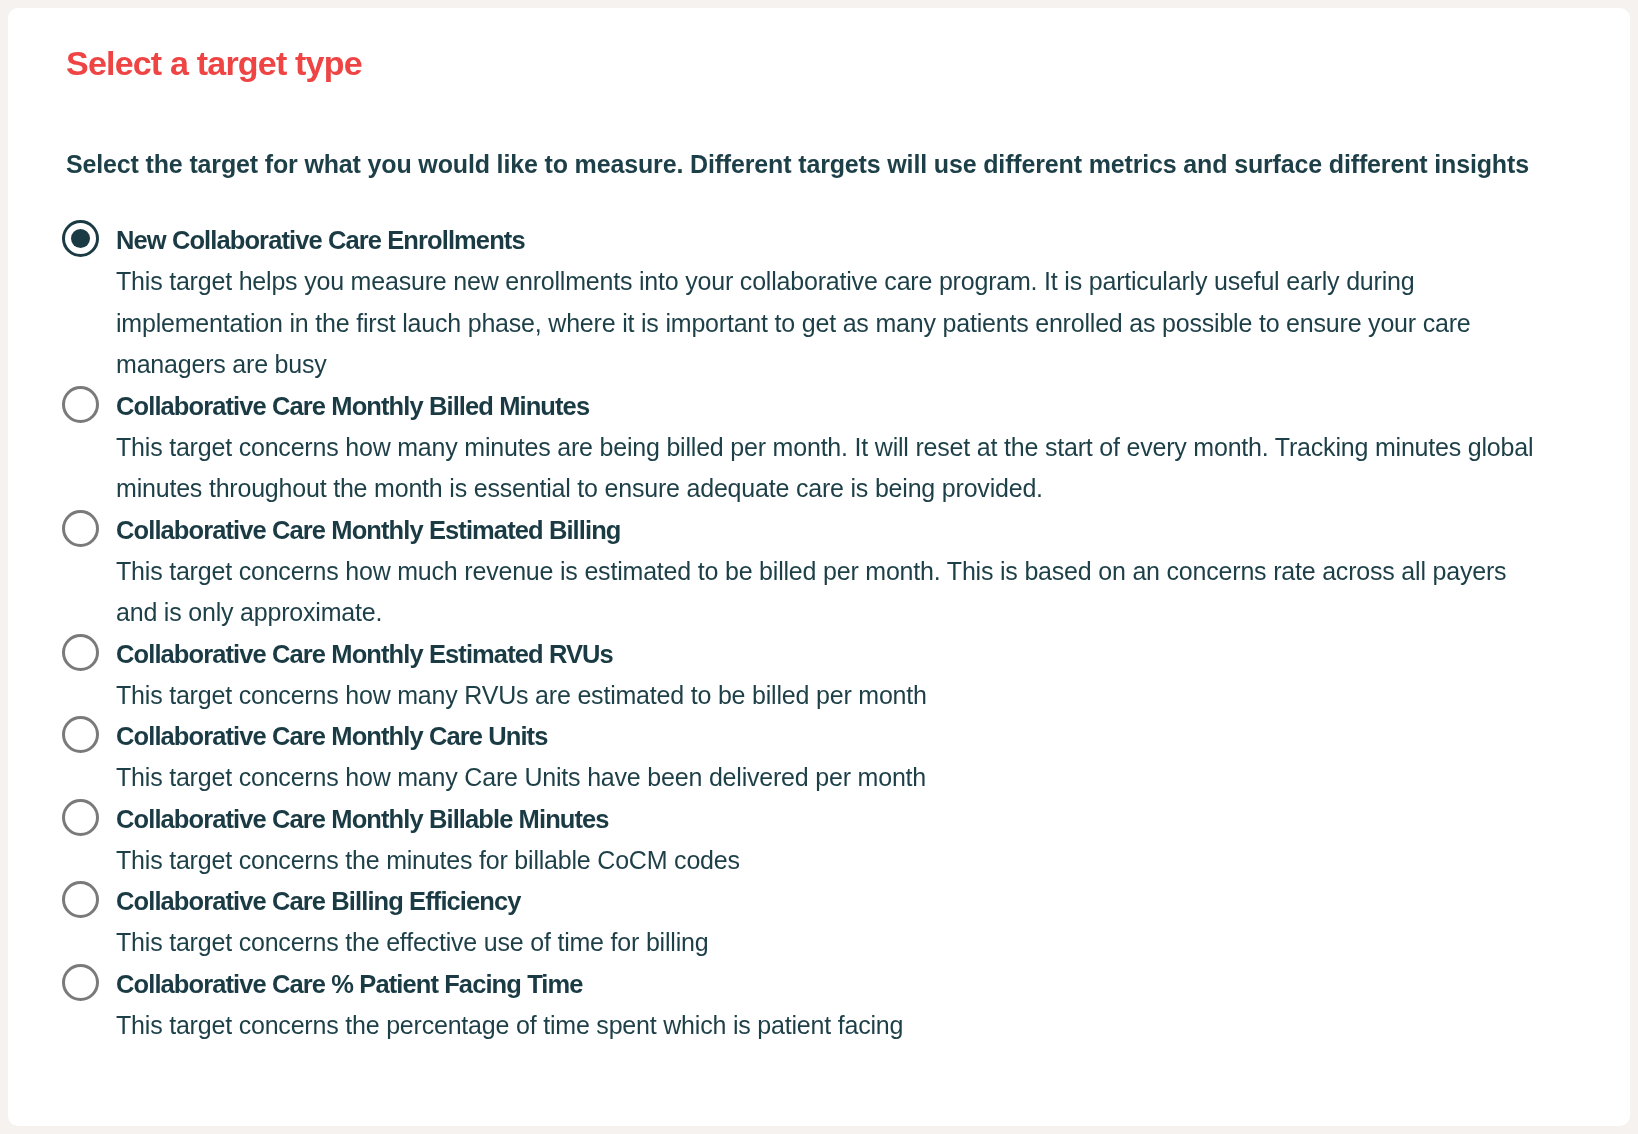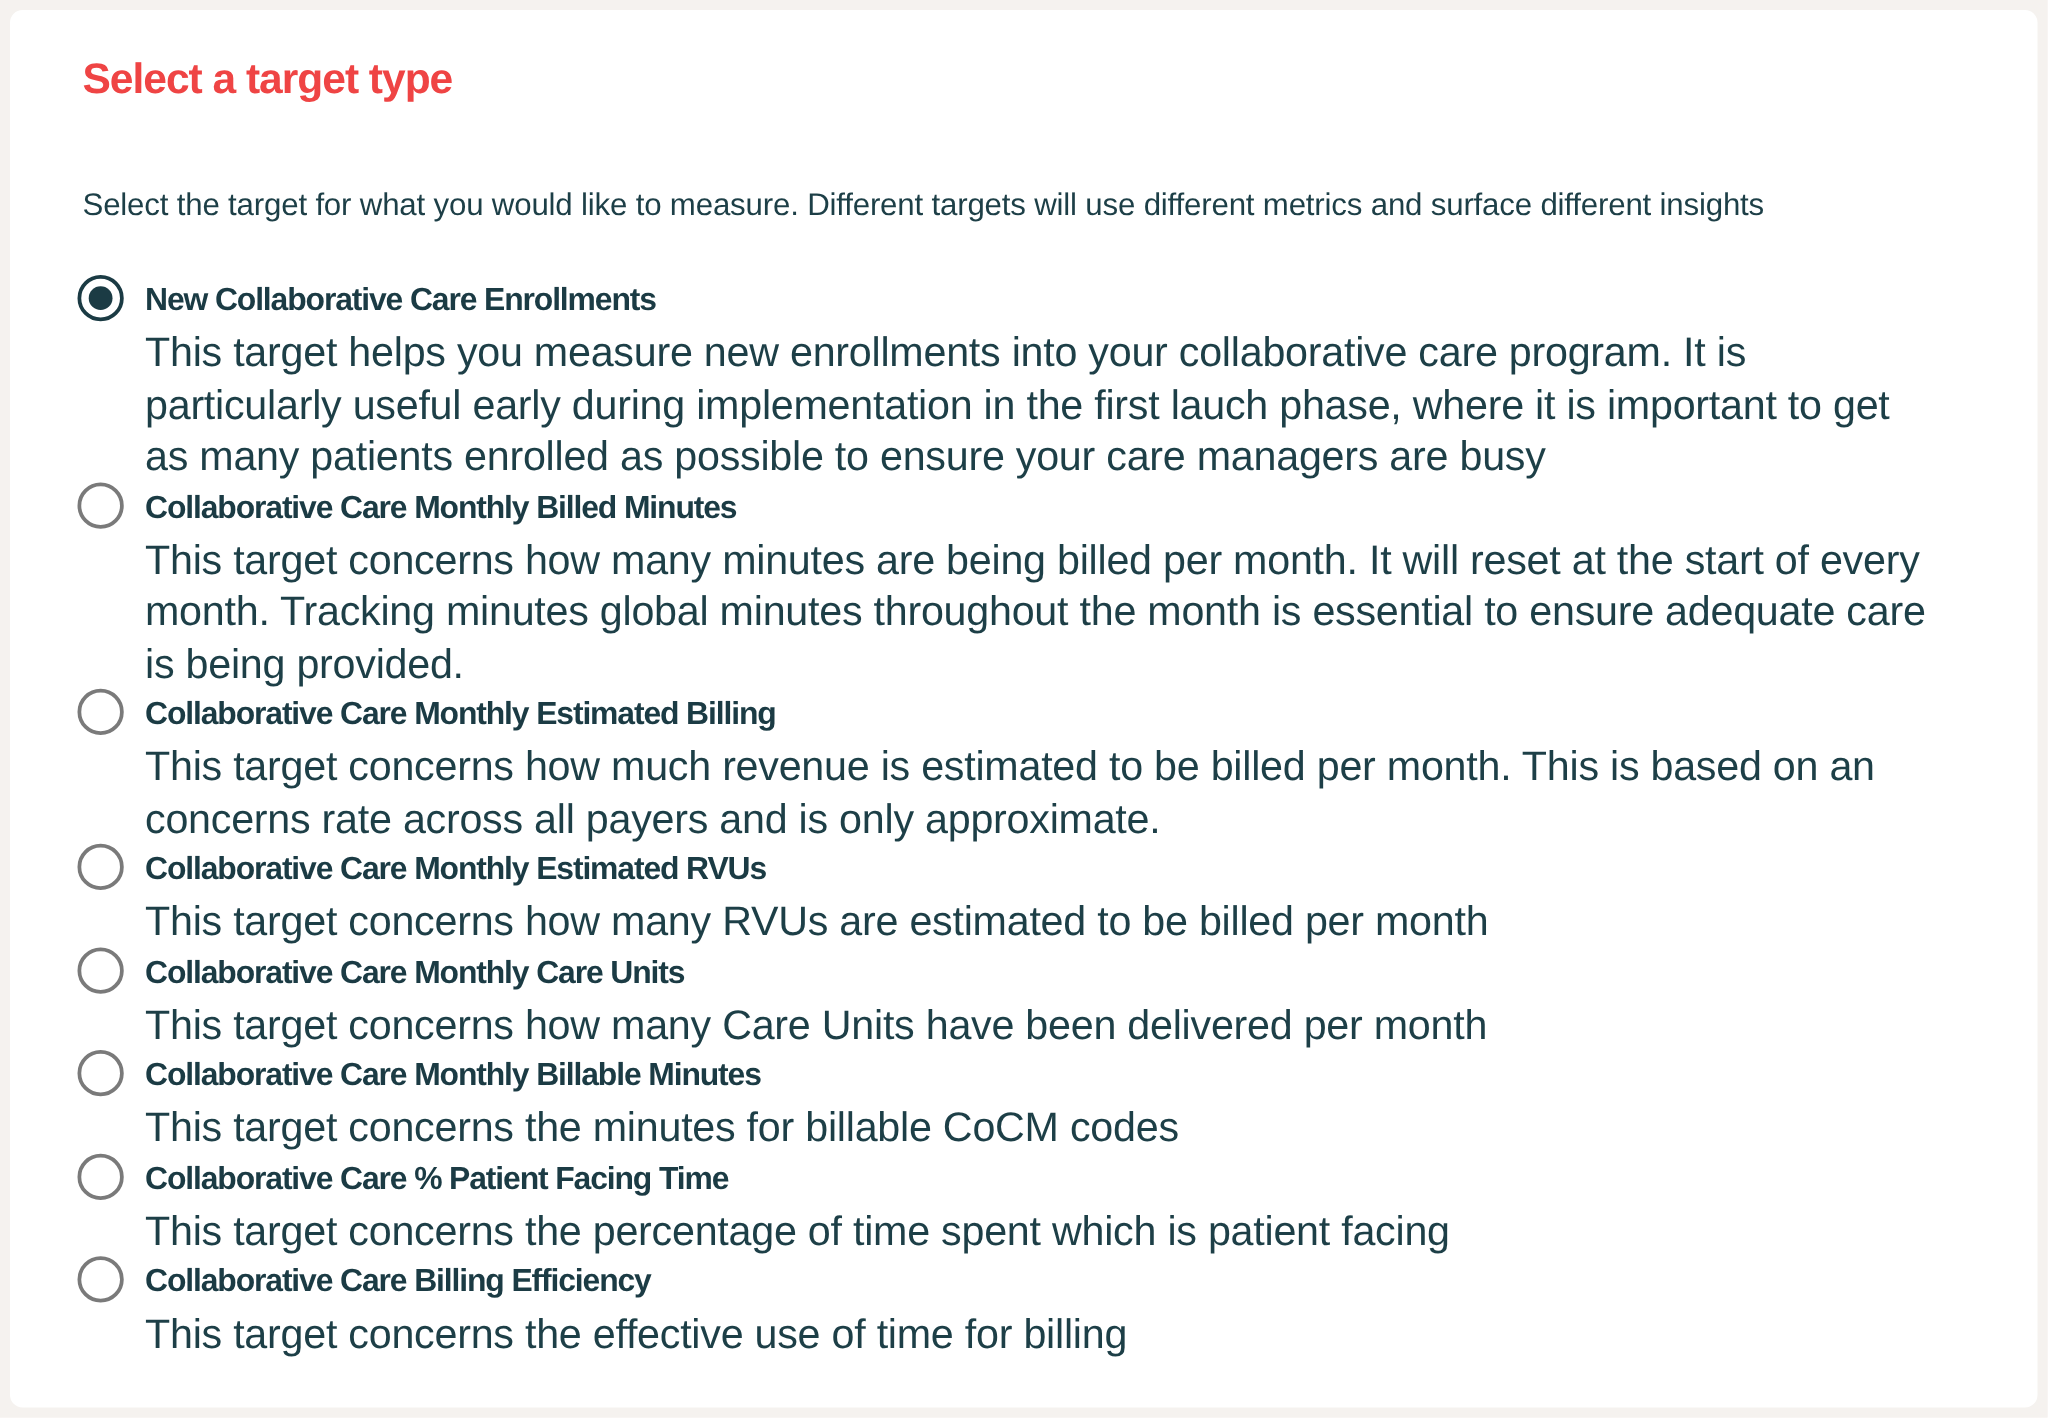--- a/index.html
+++ b/index.html
@@ -30,21 +30,21 @@
       font-size: 34px;
       font-weight: 700;
       letter-spacing: -0.8px;
       color: #ef4444;
     }
     .subtitle {
       position: absolute;
       left: 58px;
       top: 142px;
       font-size: 25px;
-      font-weight: 400;
+      font-weight: 700;
       color: #1d3f47;
       white-space: nowrap;
       letter-spacing: -0.15px;
     }
     .options {
       position: absolute;
       left: 52px;
       top: 212px;
       width: 1490px;
     }
@@ -90,21 +90,21 @@
     .opt-title {
       display: block;
       font-size: 25.5px;
       font-weight: 700;
       letter-spacing: -0.9px;
       line-height: 41px;
       color: #1b3b44;
     }
     .opt-desc {
       display: block;
-      font-size: 33px;
+      font-size: 25px;
       font-weight: 400;
       line-height: 41.5px;
       letter-spacing: -0.2px;
       color: #1d3f47;
     }
   </style>
 </head>
 <body>
 
 <div class="card">
@@ -171,29 +171,29 @@
         <span class="opt-title">Collaborative Care Monthly Billable Minutes</span>
         <span class="opt-desc">This target concerns the minutes for billable CoCM codes</span>
       </span>
     </label>
 
     <label class="option">
       <span class="radio-wrap">
         <span class="radio"></span>
       </span>
       <span class="opt-text">
-        <span class="opt-title">Collaborative Care % Patient Facing Time</span>
-        <span class="opt-desc">This target concerns the percentage of time spent which is patient facing</span>
+        <span class="opt-title">Collaborative Care Billing Efficiency</span>
+        <span class="opt-desc">This target concerns the effective use of time for billing</span>
       </span>
     </label>
 
     <label class="option">
       <span class="radio-wrap">
         <span class="radio"></span>
       </span>
       <span class="opt-text">
-        <span class="opt-title">Collaborative Care Billing Efficiency</span>
-        <span class="opt-desc">This target concerns the effective use of time for billing</span>
+        <span class="opt-title">Collaborative Care % Patient Facing Time</span>
+        <span class="opt-desc">This target concerns the percentage of time spent which is patient facing</span>
       </span>
     </label>
 
   </div>
 </div>
 
 </body></html>

